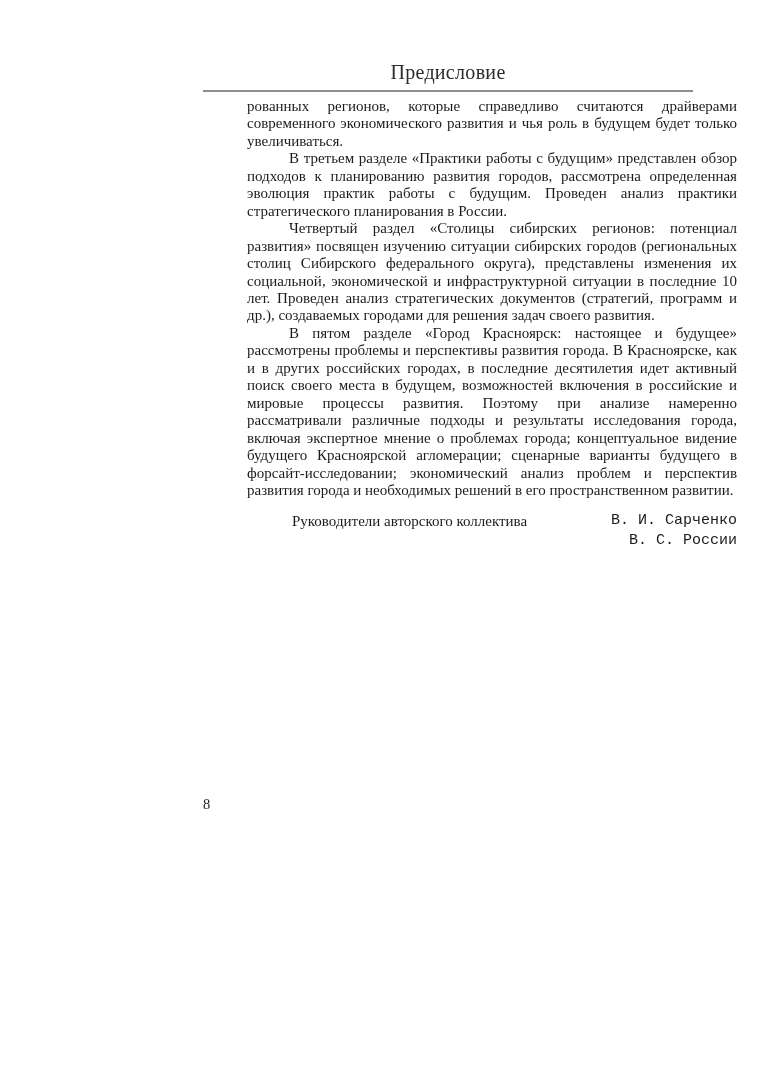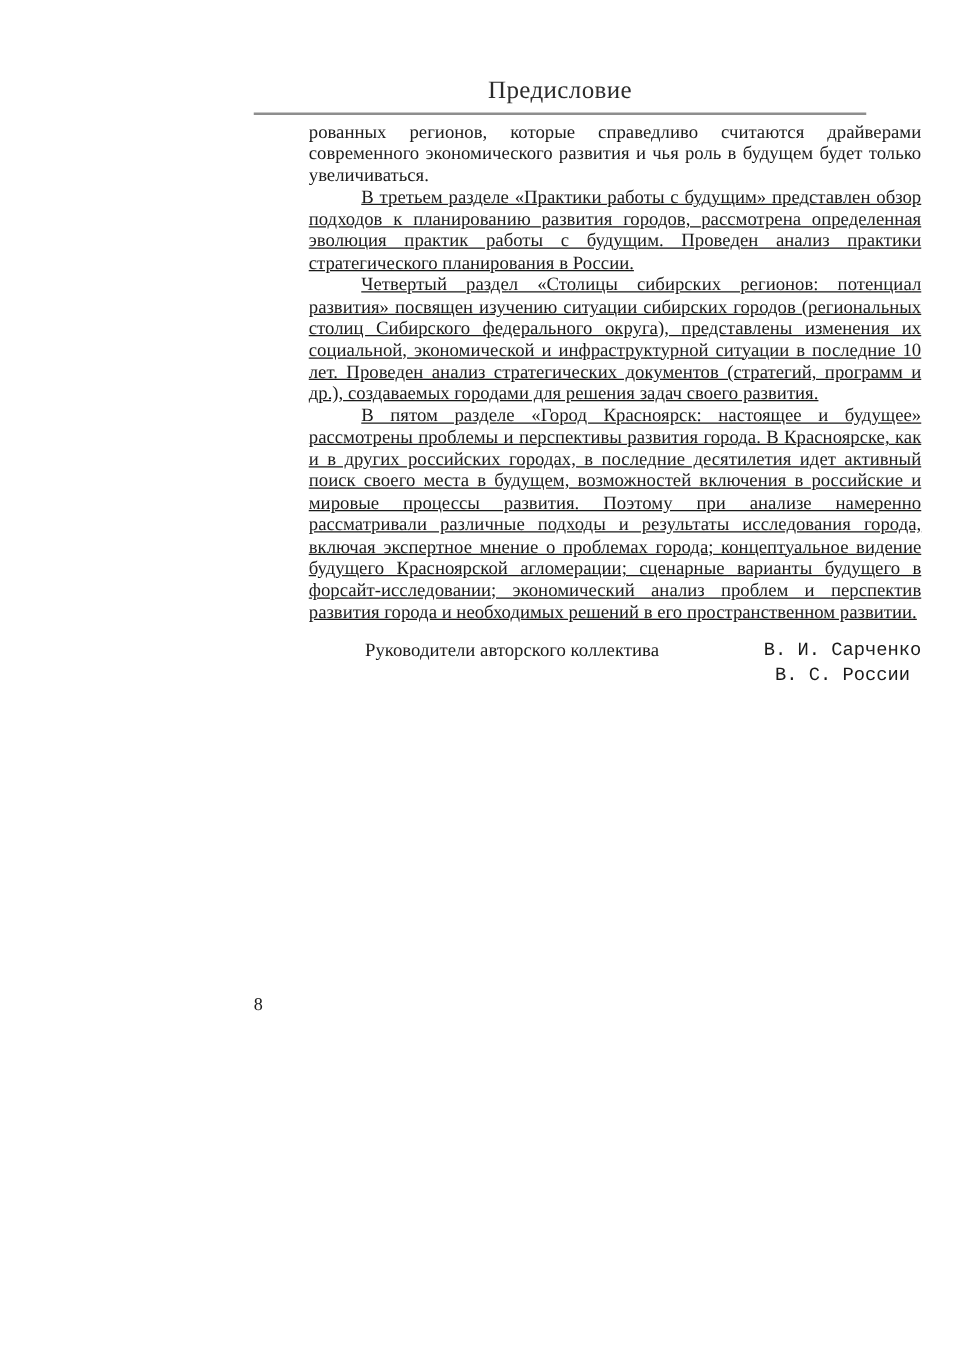--- a/index.html
+++ b/index.html
@@ -37,28 +37,27 @@
     line-height: 17.45px;
     text-align: justify;
     margin-left: 44px;
   }
   .text-column p {
     margin: 0;
     padding: 0;
   }
   .text-column p.indent {
     text-indent: 42px;
-    text-decoration: underline;
   }
   .signature {
     margin-top: 12px;
     display: flex;
     justify-content: space-between;
     align-items: flex-start;
-    text-align: center;
+    text-align: right;
   }
   .signature .sig-label {
     padding-left: 45px;
     white-space: nowrap;
     line-height: 20px;
   }
   .signature .sig-names {
     line-height: 20px;
     white-space: nowrap;
     font-family: Liberation Mono, monospace;

